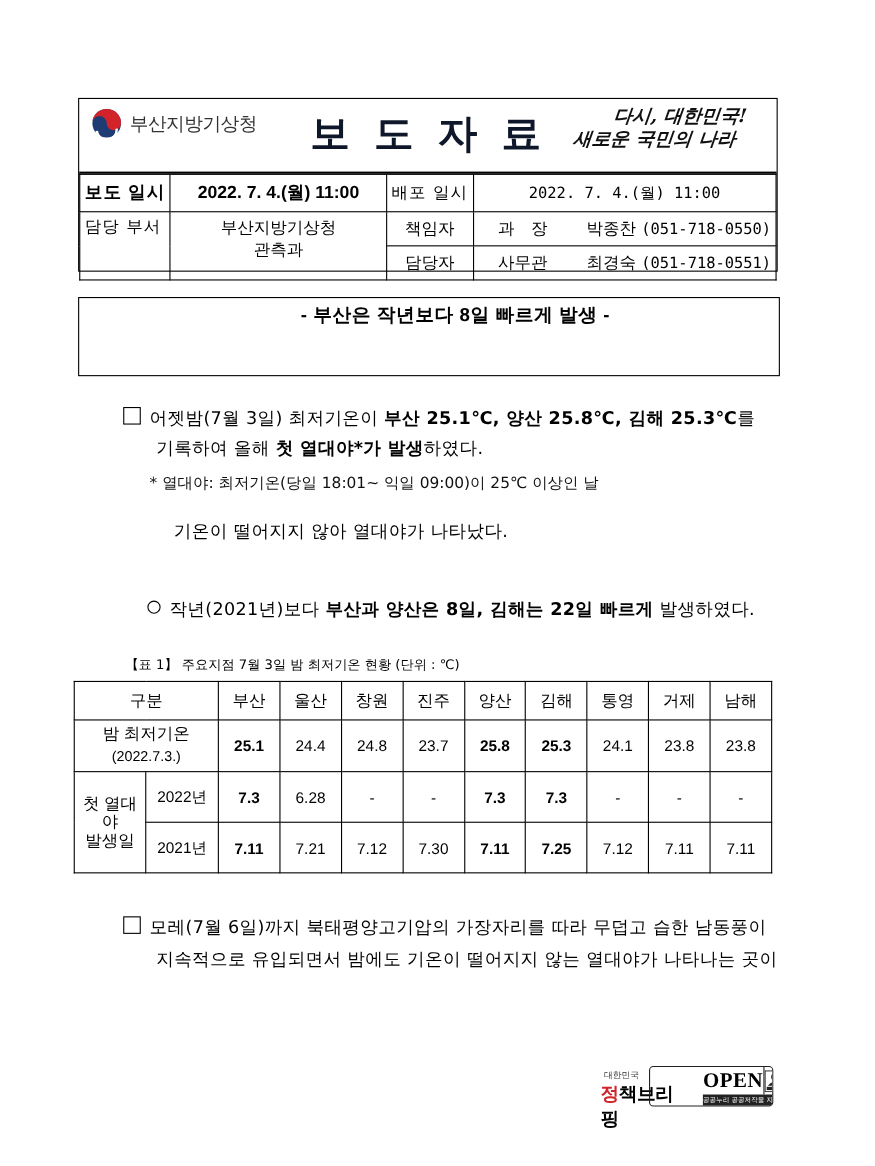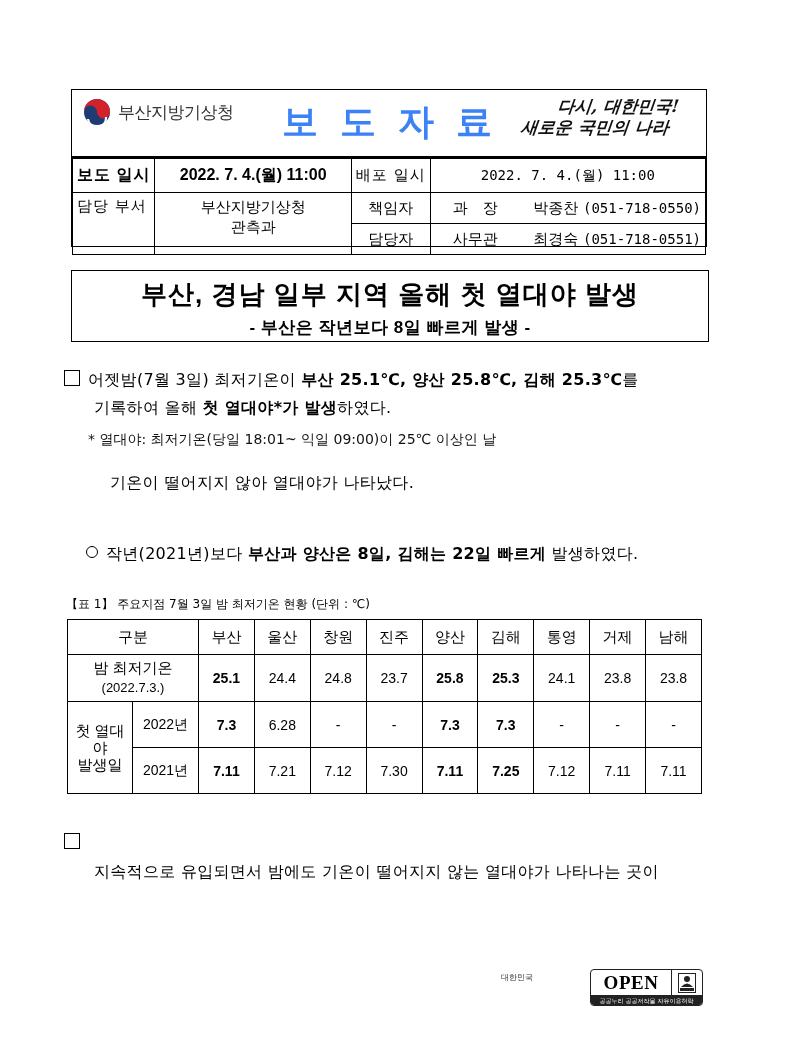--- a/index.html
+++ b/index.html
@@ -1,26 +1,26 @@
 <!DOCTYPE html>
 <html><head>
 <meta charset="utf-8">
 <style>
   html, body { margin:0; padding:0; background:#fff; }
   body { width:795px; height:1060px; position:relative; overflow:hidden;
          font-family:"DejaVu Sans","Liberation Sans",sans-serif; color:#000; }
-  .abs { position:absolute; }
+  .abs { position:absolute;padding-left:48px; }
 
   
   #hdr { left:71px; top:89px; width:636px; height:158px; border:1.5px solid #000; box-sizing:border-box; }
   #hdr-top { position:absolute; left:0; top:0; width:100%; height:68px; border-bottom:2.5px solid #000; box-sizing:border-box; }
   #logo { position:absolute; left:10px; top:7px; display:flex; align-items:center; gap:6px; }
   #logo svg { width:30px; height:30px; }
   #logo .nm { font-size:17px; color:#333; letter-spacing:-0.5px; }
-  #hdr-title { position:absolute; left:210px; top:8px; font-size:36px; font-weight:bold; color:#3b82f6; letter-spacing:22px; }
+  #hdr-title { position:absolute; left:210px; top:8px; font-size:36px; font-weight:bold; color:#0f172a; letter-spacing:22px; }
   #slogan { position:absolute; right:28px; top:6px; font-family:"DejaVu Serif",serif; font-style:italic; font-weight:bold;
             font-size:17px; line-height:21px; text-align:right; color:#111; transform:skewX(-6deg); }
   #slogan .l2 { margin-right:8px; }
 
   table.meta { position:absolute; left:0; top:68px; width:100%; border-collapse:collapse; font-size:15px; }
   table.meta td { border:1px solid #000; height:30px; padding:0 4px; text-align:center; white-space:nowrap; }
   table.meta tr:first-child td { height:33px; }
   table.meta .bold { font-weight:bold; font-family:Liberation Sans, sans-serif; font-size:16px; }
   table.meta .mono { font-family:"DejaVu Sans Mono",monospace; font-size:14px; }
   table.meta .lbl { text-align:left; padding-left:4px; letter-spacing:1px; }
@@ -123,21 +123,20 @@
         <span style="display:inline-block;width:26px"></span>
         <span>최경숙</span>
         <span class="mono">(051-718-0551)</span>
       </td>
     </tr>
   </tbody>
     </table>
 </div>
 
 <div id="titlebox" class="abs">
-  <div id="main-title">부산, 경남 일부 지역 올해 첫 열대야 발생</div>
   <div id="sub-title">- 부산은 작년보다 8일 빠르게 발생 -</div>
 </div>
 
 <div id="p1" class="abs para">
   <div>
     <span class="box-bullet"></span><span>어젯밤(7월 3일) 최저기온이 </span><b>부산 25.1℃, 양산 25.8℃, 김해 25.3℃</b><span>를</span>
   </div>
   <div class="indent">
     <span>기록하여 올해 </span><b>첫 열대야*가 발생</b><span>하였다.</span>
   </div>
@@ -222,26 +221,27 @@
     <td class="b">7.11</td>
     <td class="b">7.25</td>
     <td>7.12</td>
     <td>7.11</td>
     <td>7.11</td>
   </tr>
 </tbody>
   </table>
 
 <div id="p4" class="abs para" style="line-height:29px">
-  <div><span class="box-bullet"></span></div>
+  <div><span class="box-bullet"></span><span>모레(7월 6일)까지 북태평양고기압의 가장자리를 따라 무덥고 습한 남동풍이</span></div>
   <div class="indent">지속적으로 유입되면서 밤에도 기온이 떨어지지 않는 열대야가 나타나는 곳이</div>
 </div>
 
 <div id="brief-logo" class="abs">
   <div class="small">대한민국</div>
+  <div class="big"><span class="red">정</span><span>책브리핑</span></div>
 </div>
 
 <div id="open-logo" class="abs">
   <div class="top">
     <div class="word">OPEN</div>
     <div class="person">
       <svg width="18" height="20" viewBox="0 0 18 20">
         <rect x="0.5" y="0.5" width="17" height="19" fill="#fff" stroke="#222"></rect>
         <circle cx="9" cy="6" r="3" fill="#222"></circle>
         <path d="M3 14 Q9 7 15 14 Z" fill="#222"></path>

